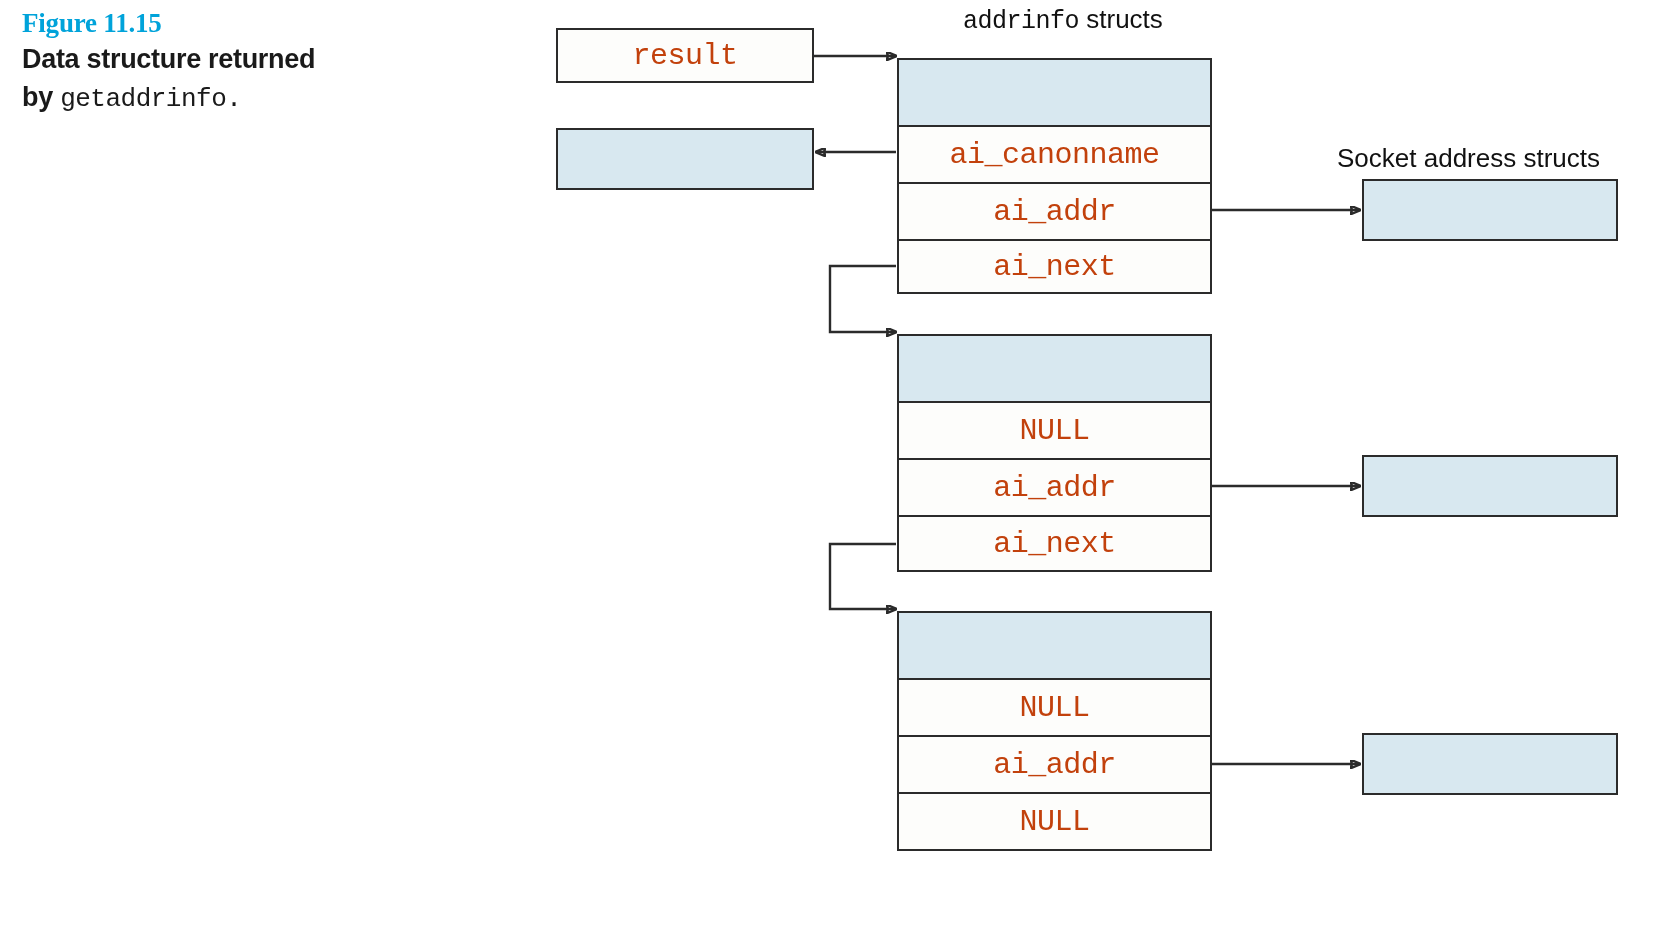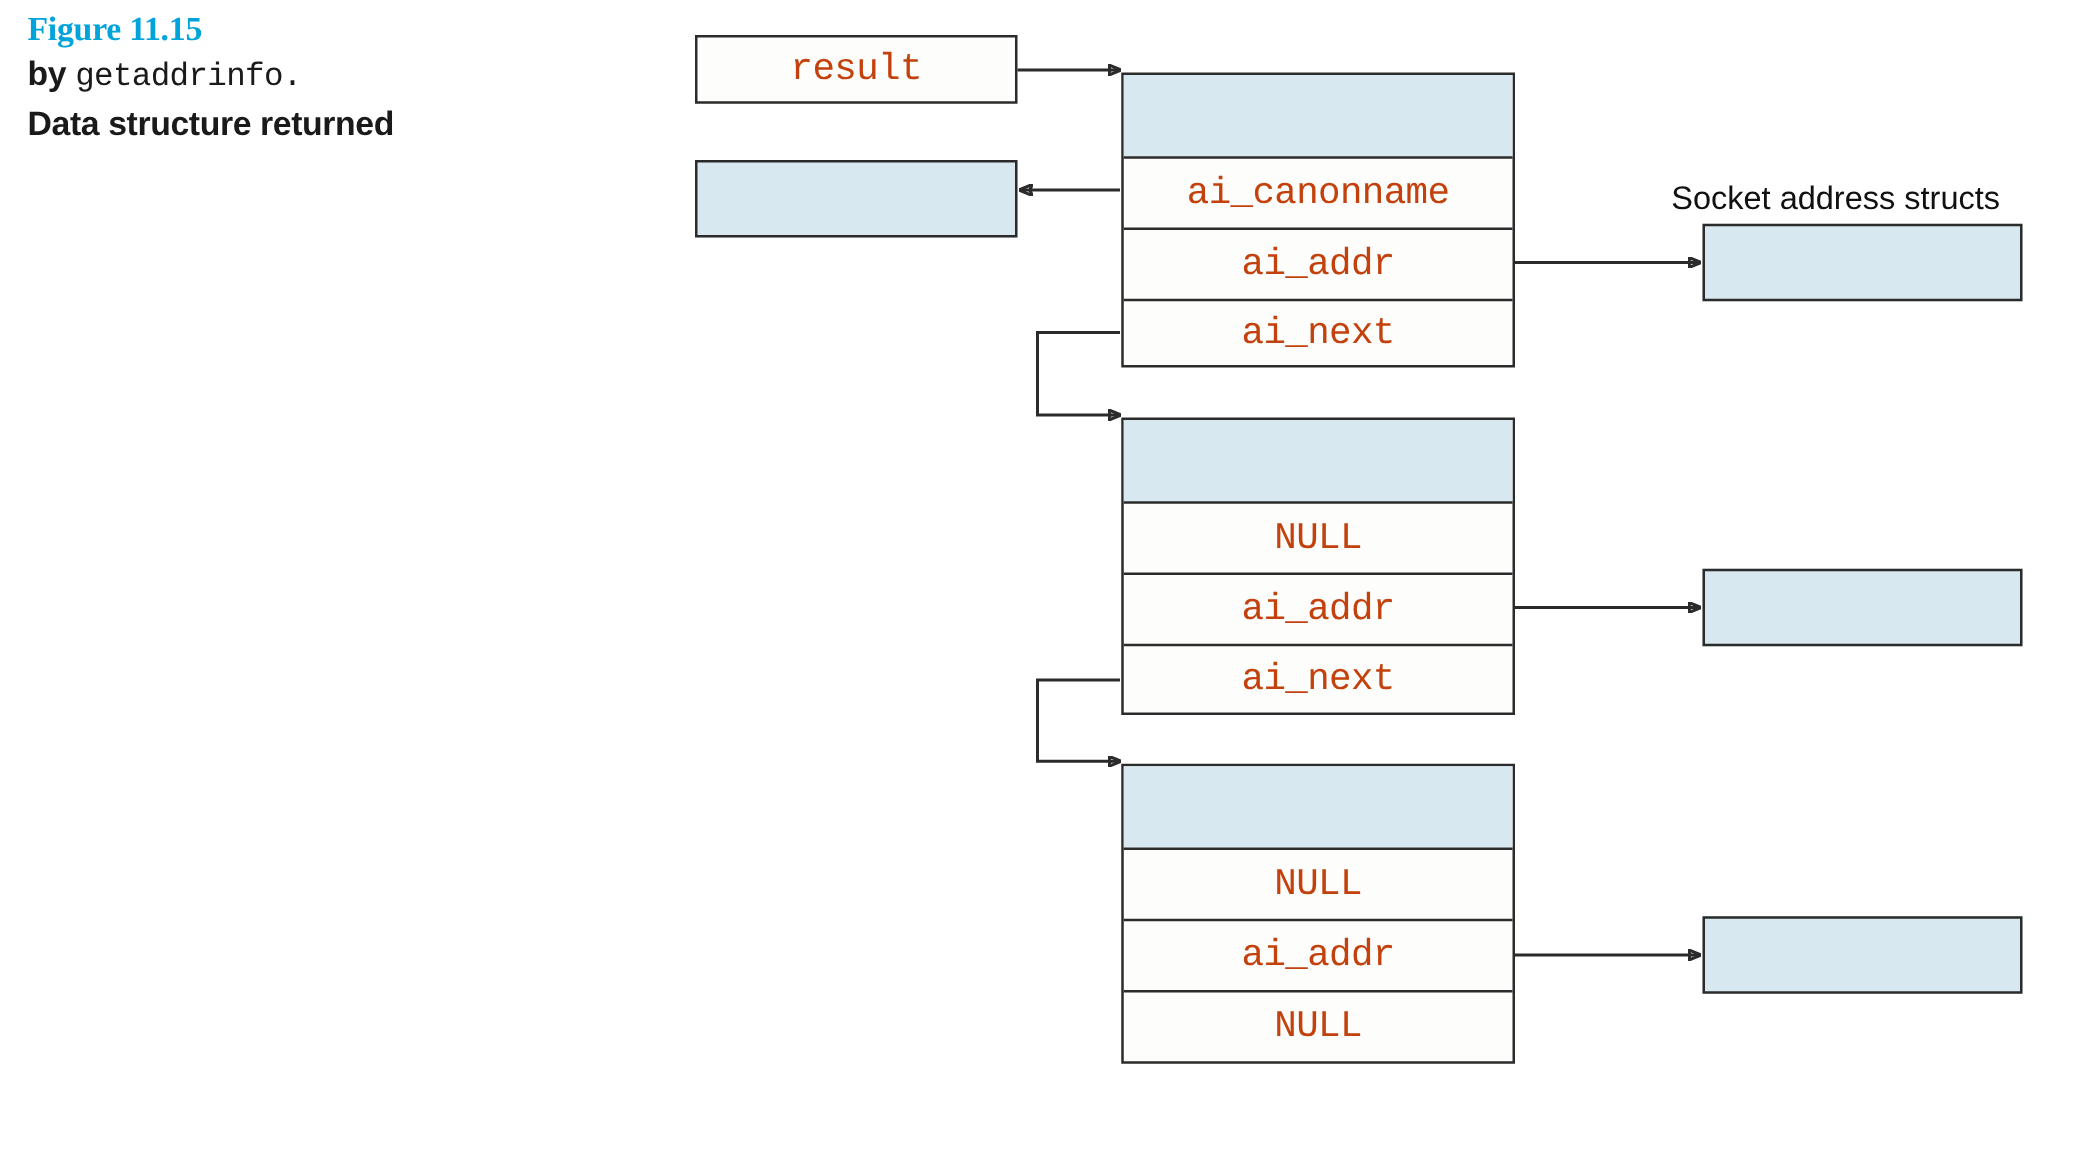--- a/index.html
+++ b/index.html
@@ -115,24 +115,25 @@
     fill: none;
   }
 </style>
 </head>
 <body>
 
 <div id="canvas">
 
   <div id="caption">
     <div class="fig-number">Figure 11.15</div>
+    <div class="fig-caption">Data structure returned</div>
     <div class="fig-caption"><span>by </span><span class="mono">getaddrinfo.</span></div>
-    <div class="fig-caption">Data structure returned</div>
-  </div>
-
+  </div>
+
+  <div class="heading" style="left:963px; top:4px;"><span class="mono">addrinfo</span><span> structs</span></div>
 
   <div class="heading" style="left:1337px; top:133px;margin-top:10px;">Socket address structs</div>
 
   <div class="box" style="left:556px; top:28px; width:258px; height:55px;
        display:flex; align-items:center; justify-content:center;">
     <span class="mono-label">result</span>
   </div>
 
   <div class="box filled" style="left:556px; top:128px; width:258px; height:62px;"></div>
 

